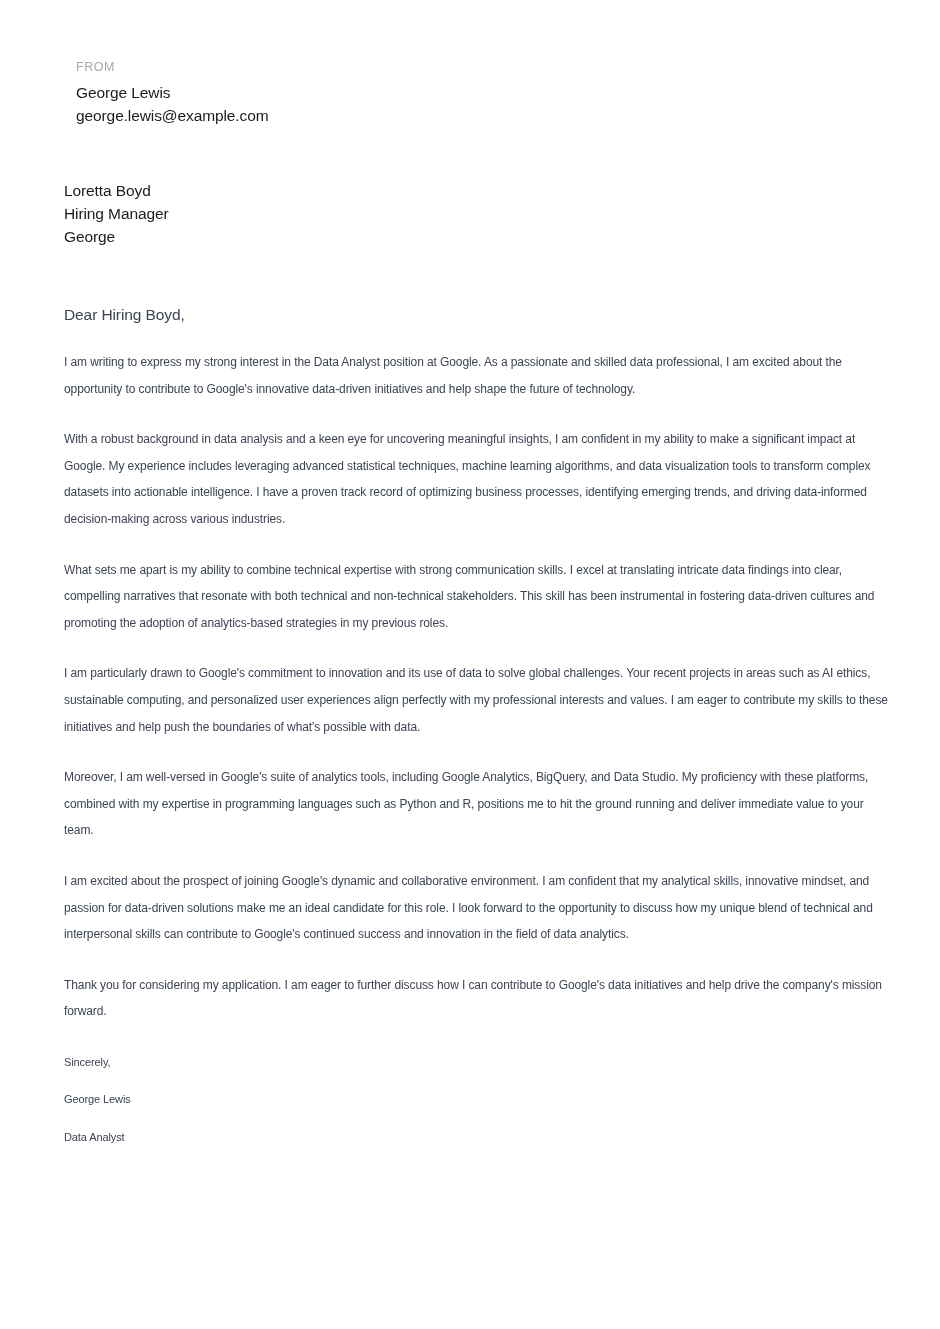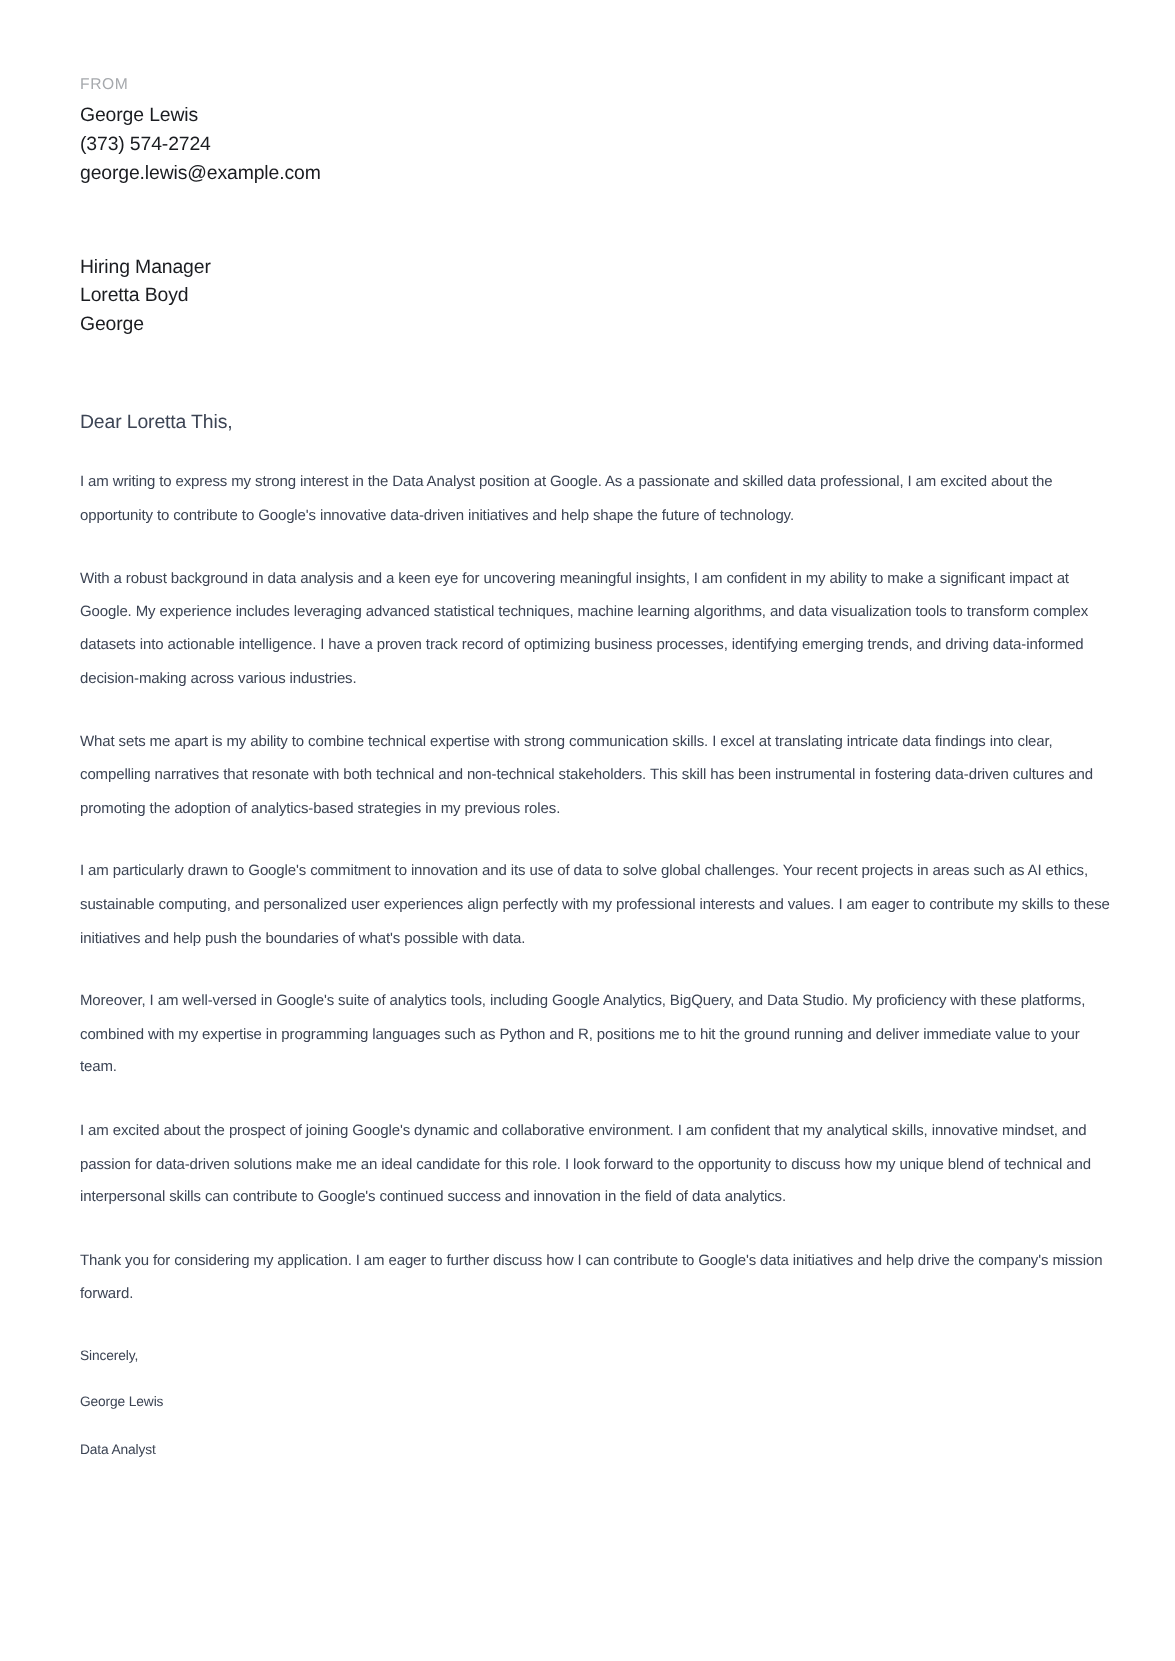--- a/index.html
+++ b/index.html
@@ -22,21 +22,21 @@
     color: #a6a9ad;
     text-transform: uppercase;
     margin-bottom: 7px;
   }
   .addr-line {
     font-size: 15.5px;
     line-height: 23px;
     color: #1a1c20;
     letter-spacing: -0.1px;
   }
-  .from-block { margin-bottom: 52px; }
+  .from-block { margin-bottom: 52px; margin-left: 12px; }
   .to-block { margin-bottom: 58px; }
 
   .salutation {
     font-size: 15.5px;
     color: #3c4454;
     letter-spacing: -0.1px;
     margin-bottom: 25px;
   }
   .para {
     font-size: 12px;
@@ -55,31 +55,30 @@
 </style>
 </head>
 <body>
 
 <div class="page">
   <div class="content">
 
     <div class="from-block">
       <div class="addr-label">FROM</div>
       <div class="addr-line">George Lewis</div>
-      <div class="addr-line">(373) 574-2724</div>
       <div class="addr-line">george.lewis@example.com</div>
     </div>
 
     <div class="to-block">
+      <div class="addr-line">Loretta Boyd</div>
       <div class="addr-line">Hiring Manager</div>
-      <div class="addr-line">Loretta Boyd</div>
       <div class="addr-line">George</div>
     </div>
 
-    <div class="salutation">Dear Loretta This,</div>
+    <div class="salutation">Dear Hiring Boyd,</div>
 
     <div class="para">I am writing to express my strong interest in the Data Analyst position at Google. As a passionate and skilled data professional, I am excited about the opportunity to contribute to Google's innovative data-driven initiatives and help shape the future of technology.</div>
     <div class="para">With a robust background in data analysis and a keen eye for uncovering meaningful insights, I am confident in my ability to make a significant impact at Google. My experience includes leveraging advanced statistical techniques, machine learning algorithms, and data visualization tools to transform complex datasets into actionable intelligence. I have a proven track record of optimizing business processes, identifying emerging trends, and driving data-informed decision-making across various industries.</div>
     <div class="para">What sets me apart is my ability to combine technical expertise with strong communication skills. I excel at translating intricate data findings into clear, compelling narratives that resonate with both technical and non-technical stakeholders. This skill has been instrumental in fostering data-driven cultures and promoting the adoption of analytics-based strategies in my previous roles.</div>
     <div class="para">I am particularly drawn to Google's commitment to innovation and its use of data to solve global challenges. Your recent projects in areas such as AI ethics, sustainable computing, and personalized user experiences align perfectly with my professional interests and values. I am eager to contribute my skills to these initiatives and help push the boundaries of what's possible with data.</div>
     <div class="para">Moreover, I am well-versed in Google's suite of analytics tools, including Google Analytics, BigQuery, and Data Studio. My proficiency with these platforms, combined with my expertise in programming languages such as Python and R, positions me to hit the ground running and deliver immediate value to your team.</div>
     <div class="para">I am excited about the prospect of joining Google's dynamic and collaborative environment. I am confident that my analytical skills, innovative mindset, and passion for data-driven solutions make me an ideal candidate for this role. I look forward to the opportunity to discuss how my unique blend of technical and interpersonal skills can contribute to Google's continued success and innovation in the field of data analytics.</div>
     <div class="para">Thank you for considering my application. I am eager to further discuss how I can contribute to Google's data initiatives and help drive the company's mission forward.</div>
 
     <div class="closing-line">Sincerely,</div>

